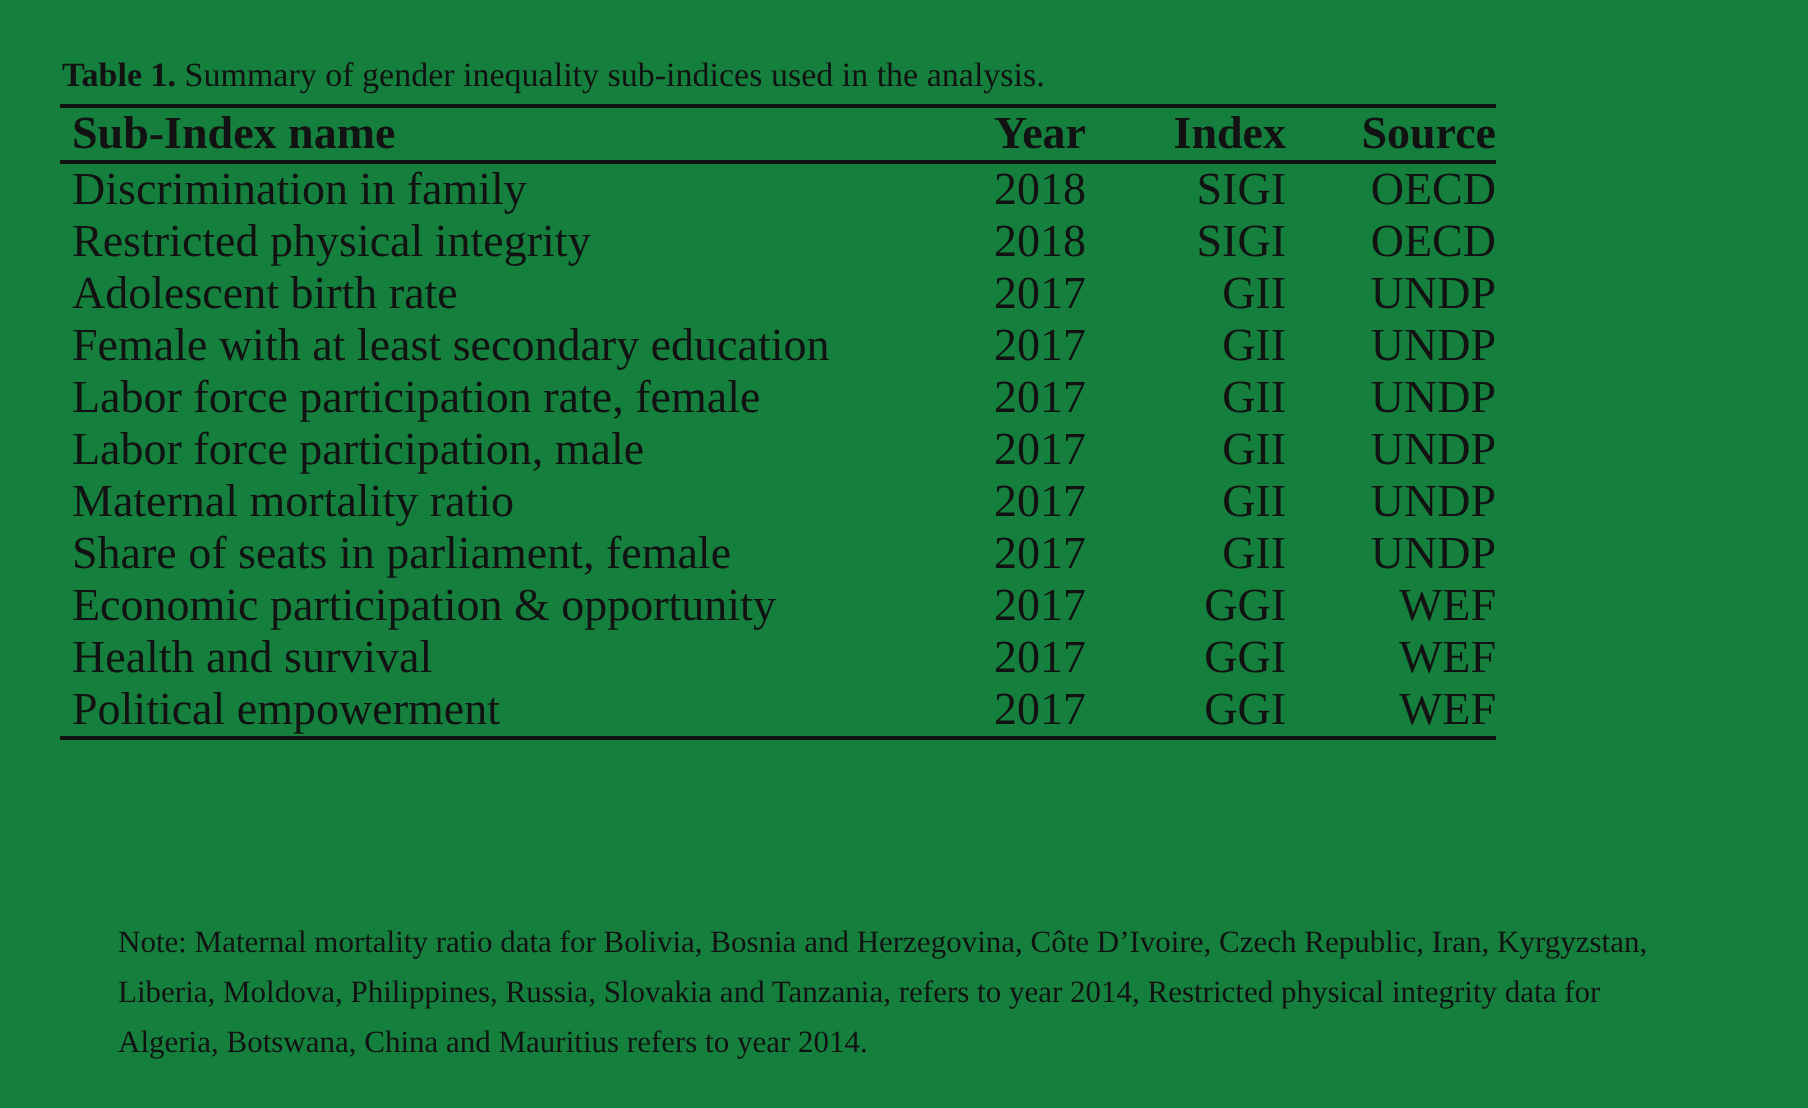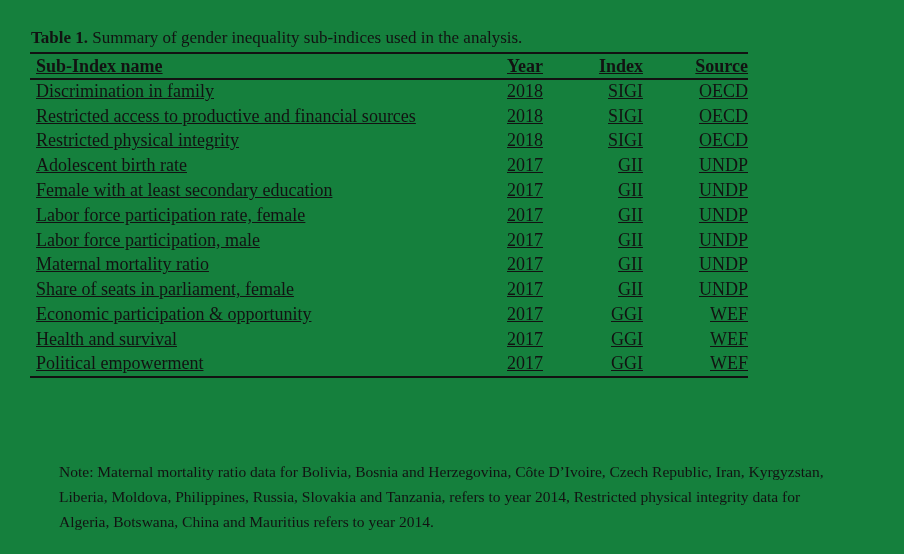--- a/index.html
+++ b/index.html
@@ -32,22 +32,21 @@
     font-weight: bold;
   }
   table.data-table {
     position: absolute;
     left: 30px;
     top: 52px;
     width: 718px;
     border-collapse: collapse;
     border-top: 2px solid #121212;
     border-bottom: 2px solid #121212;
-    font-size: 18px;
-    text-decoration: underline;
+    font-size: 23px;
   }
   table.data-table thead tr {
     height: 26px;
     border-bottom: 2px solid #121212;
   }
   table.data-table tbody tr {
     height: 24.8px;
     margin-top: 24px;
   }
   table.data-table th, table.data-table td {
@@ -90,26 +89,20 @@
       <tr>
         <th class="col-name">Sub-Index name</th>
         <th class="col-center">Year</th>
         <th class="col-center">Index</th>
         <th class="col-center">Source</th>
       </tr>
     </thead>
     <tbody>
         <tr>
           <td class="col-name">Discrimination in family</td>
-          <td class="col-center">2018</td>
-          <td class="col-center">SIGI</td>
-          <td class="col-center">OECD</td>
-        </tr>
-        <tr>
-          <td class="col-name">Restricted access to productive and financial sources</td>
           <td class="col-center">2018</td>
           <td class="col-center">SIGI</td>
           <td class="col-center">OECD</td>
         </tr>
         <tr>
           <td class="col-name">Restricted physical integrity</td>
           <td class="col-center">2018</td>
           <td class="col-center">SIGI</td>
           <td class="col-center">OECD</td>
         </tr>

